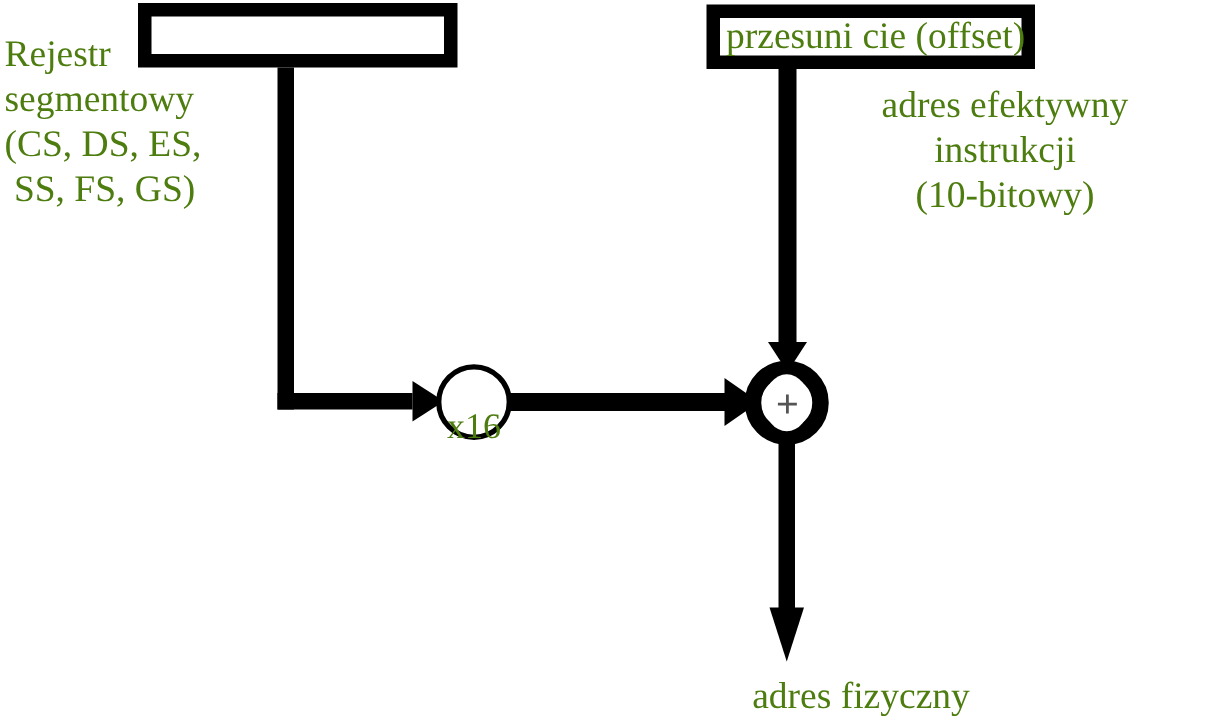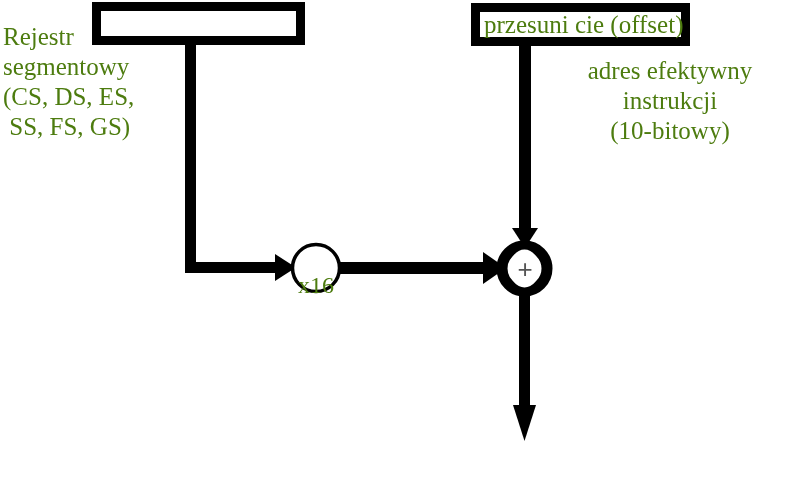--- a/index.html
+++ b/index.html
@@ -118,14 +118,15 @@
   <div class="dtext" id="label-offset-box">przesuni cie (offset)</div>
 
   <div class="dtext" id="label-effective-address">adres efektywny
 instrukcji
 (10-bitowy)</div>
 
   <div class="dtext" id="label-multiplier">x16</div>
 
   <div class="plus-glyph">+</div>
 
+  <div class="dtext" id="label-physical-address">adres fizyczny</div>
 
 </div>
 
 </body></html>

